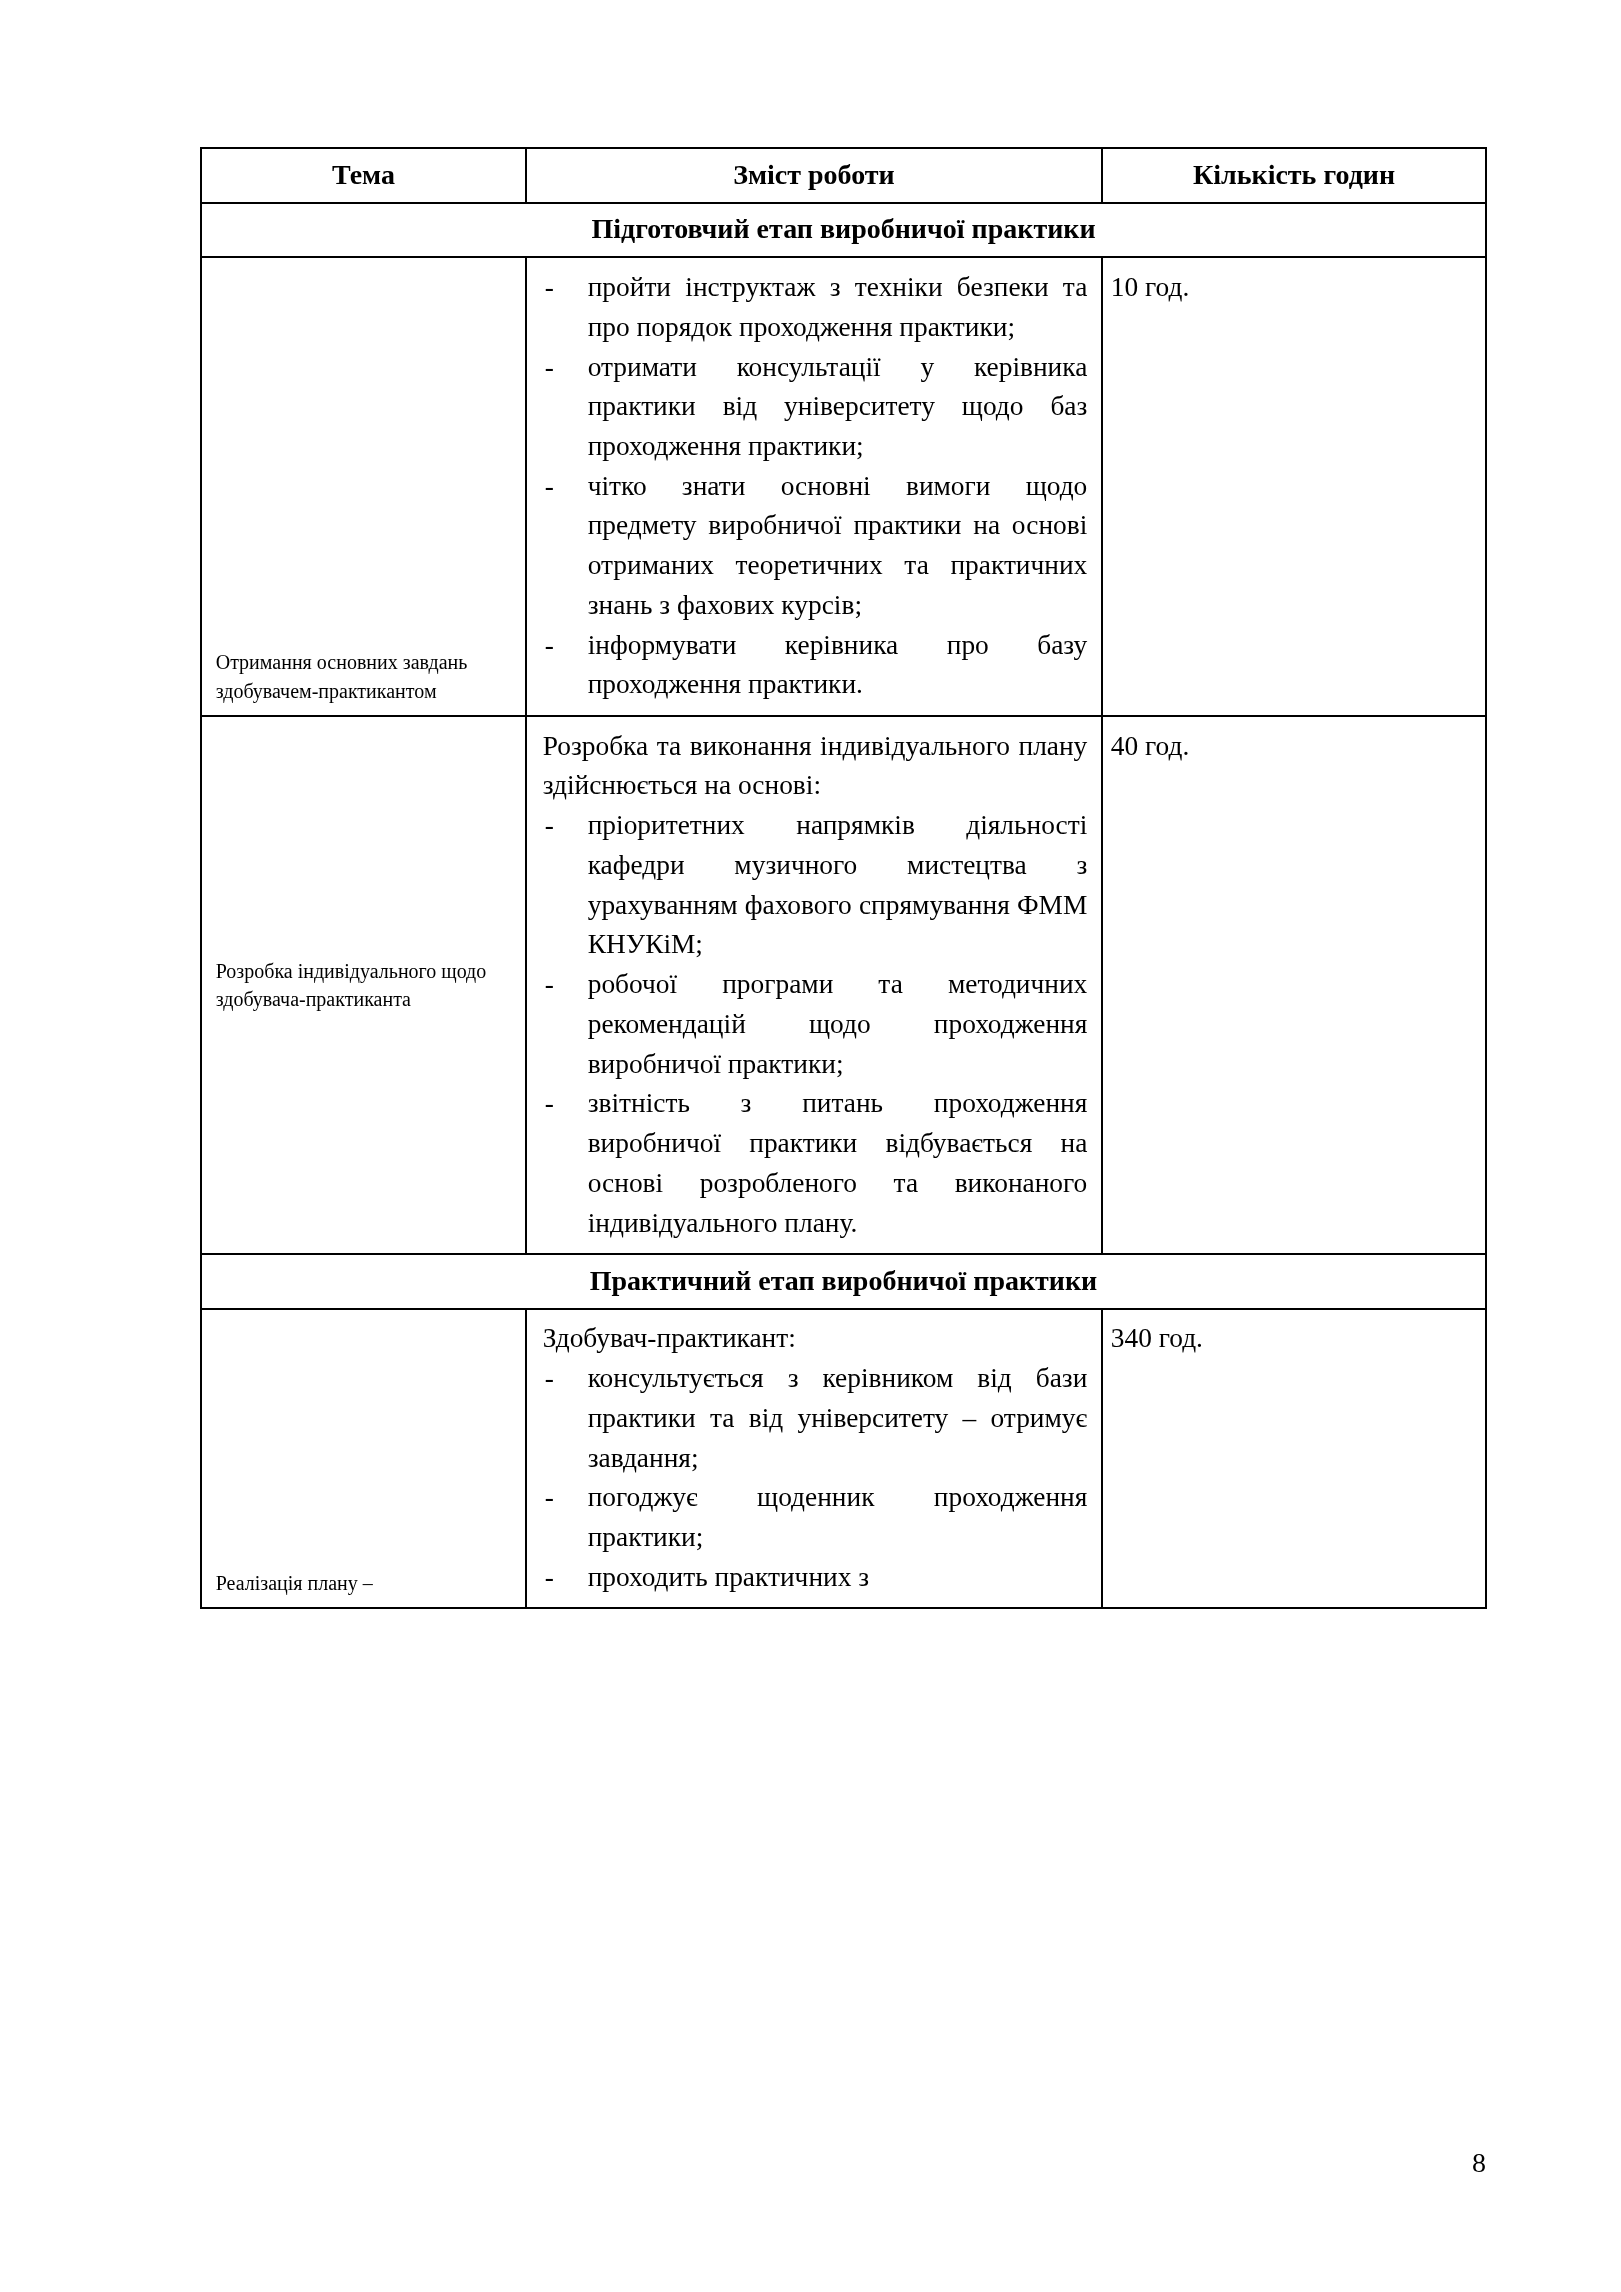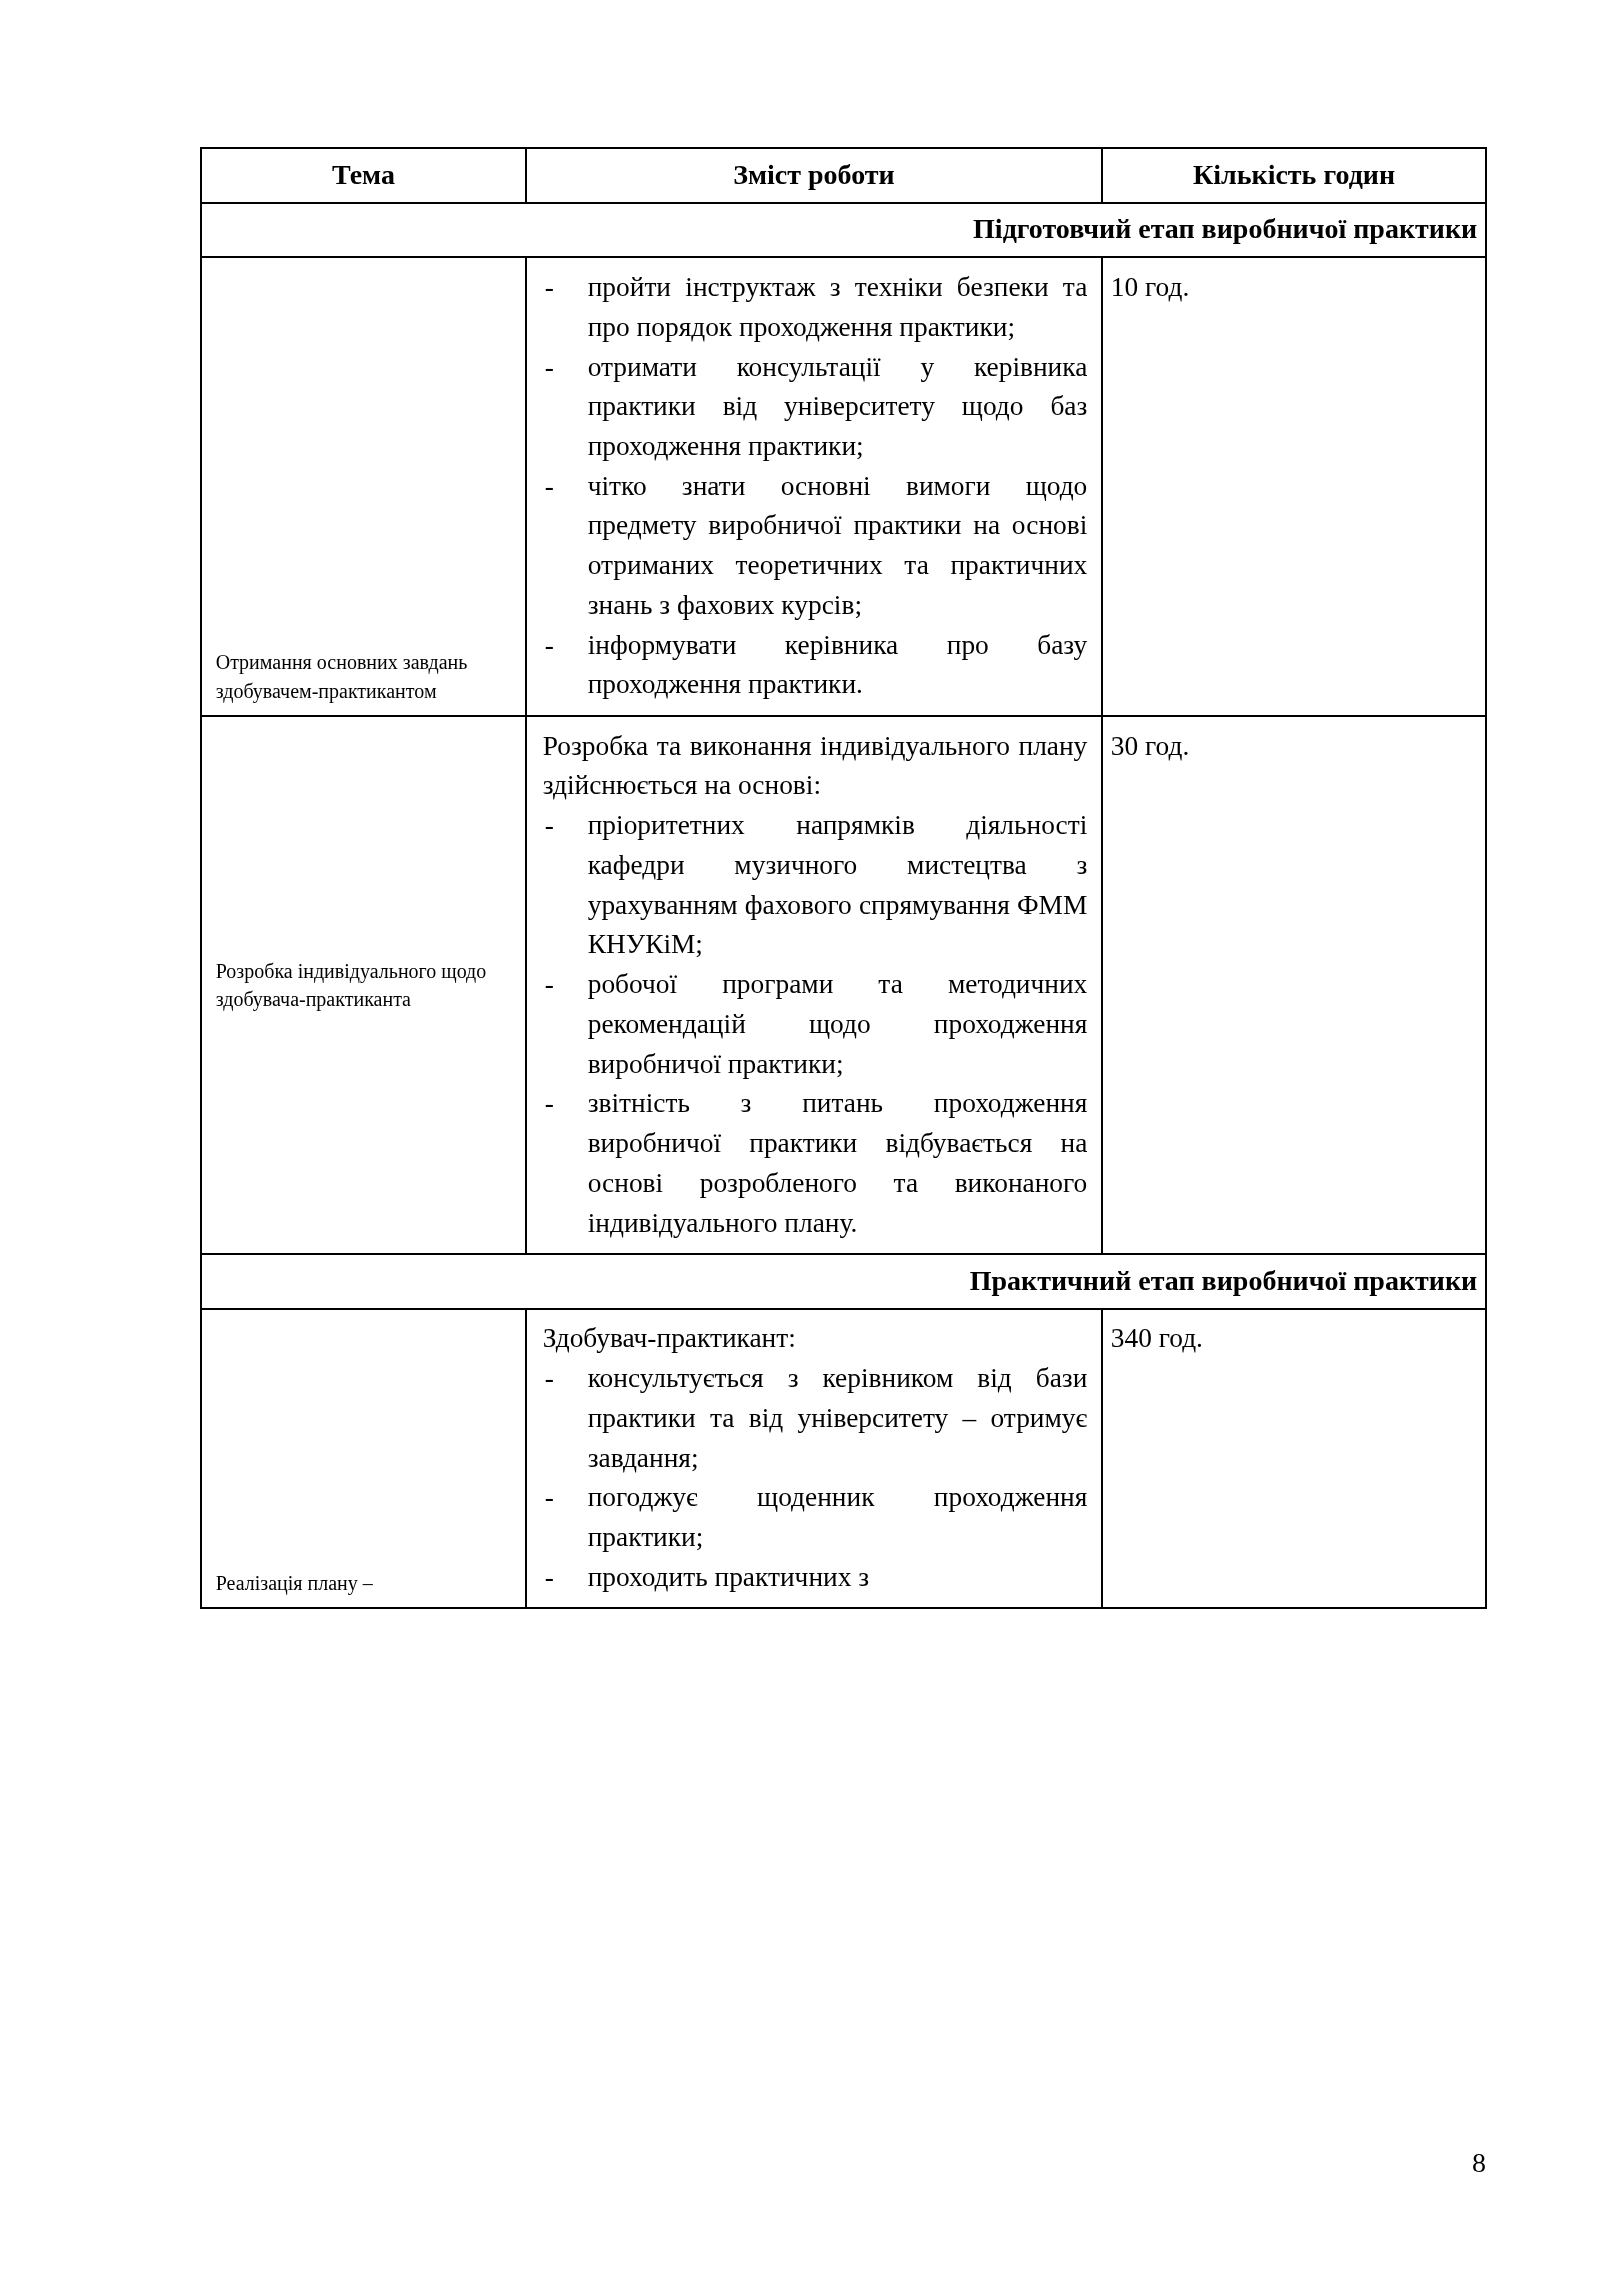--- a/index.html
+++ b/index.html
@@ -48,21 +48,21 @@
     text-align: center;
     font-weight: bold;
     font-size: 28px;
     line-height: 1.18;
     padding: 8.8px 7.8px 10.8px 7.8px !important;
     vertical-align: middle !important;
   }
 
   
   .section-cell {
-    text-align: right;
+    text-align: center;
     font-weight: bold;
     font-size: 28px;
     line-height: 1.18;
     padding: 8.8px 7.8px 10.8px 7.8px !important;
     vertical-align: middle !important;
   }
 
   
   .theme-cell {
     font-size: 20px;
@@ -169,21 +169,21 @@
           <span class="theme-text">Розробка індивідуального щодо здобувача-практиканта</span>
         </td>
         <td class="work-cell">
           <p class="lead">Розробка та виконання індивідуального плану здійснюється на основі:</p>
           <ul class="bullets">
             <li>пріоритетних напрямків діяльності кафедри музичного мистецтва з урахуванням фахового спрямування ФММ КНУКіМ;</li>
             <li>робочої програми та методичних рекомендацій щодо проходження виробничої практики;</li>
             <li>звітність з питань проходження виробничої практики відбувається на основі розробленого та виконаного індивідуального плану.</li>
           </ul>
         </td>
-        <td class="hours-cell">30 год.</td>
+        <td class="hours-cell">40 год.</td>
       </tr>
 
       <tr>
         <td class="section-cell" colspan="3">Практичний етап виробничої практики</td>
       </tr>
 
       <tr>
         <td class="theme-cell">
           <span class="theme-text">Реалізація плану –</span>
         </td>

